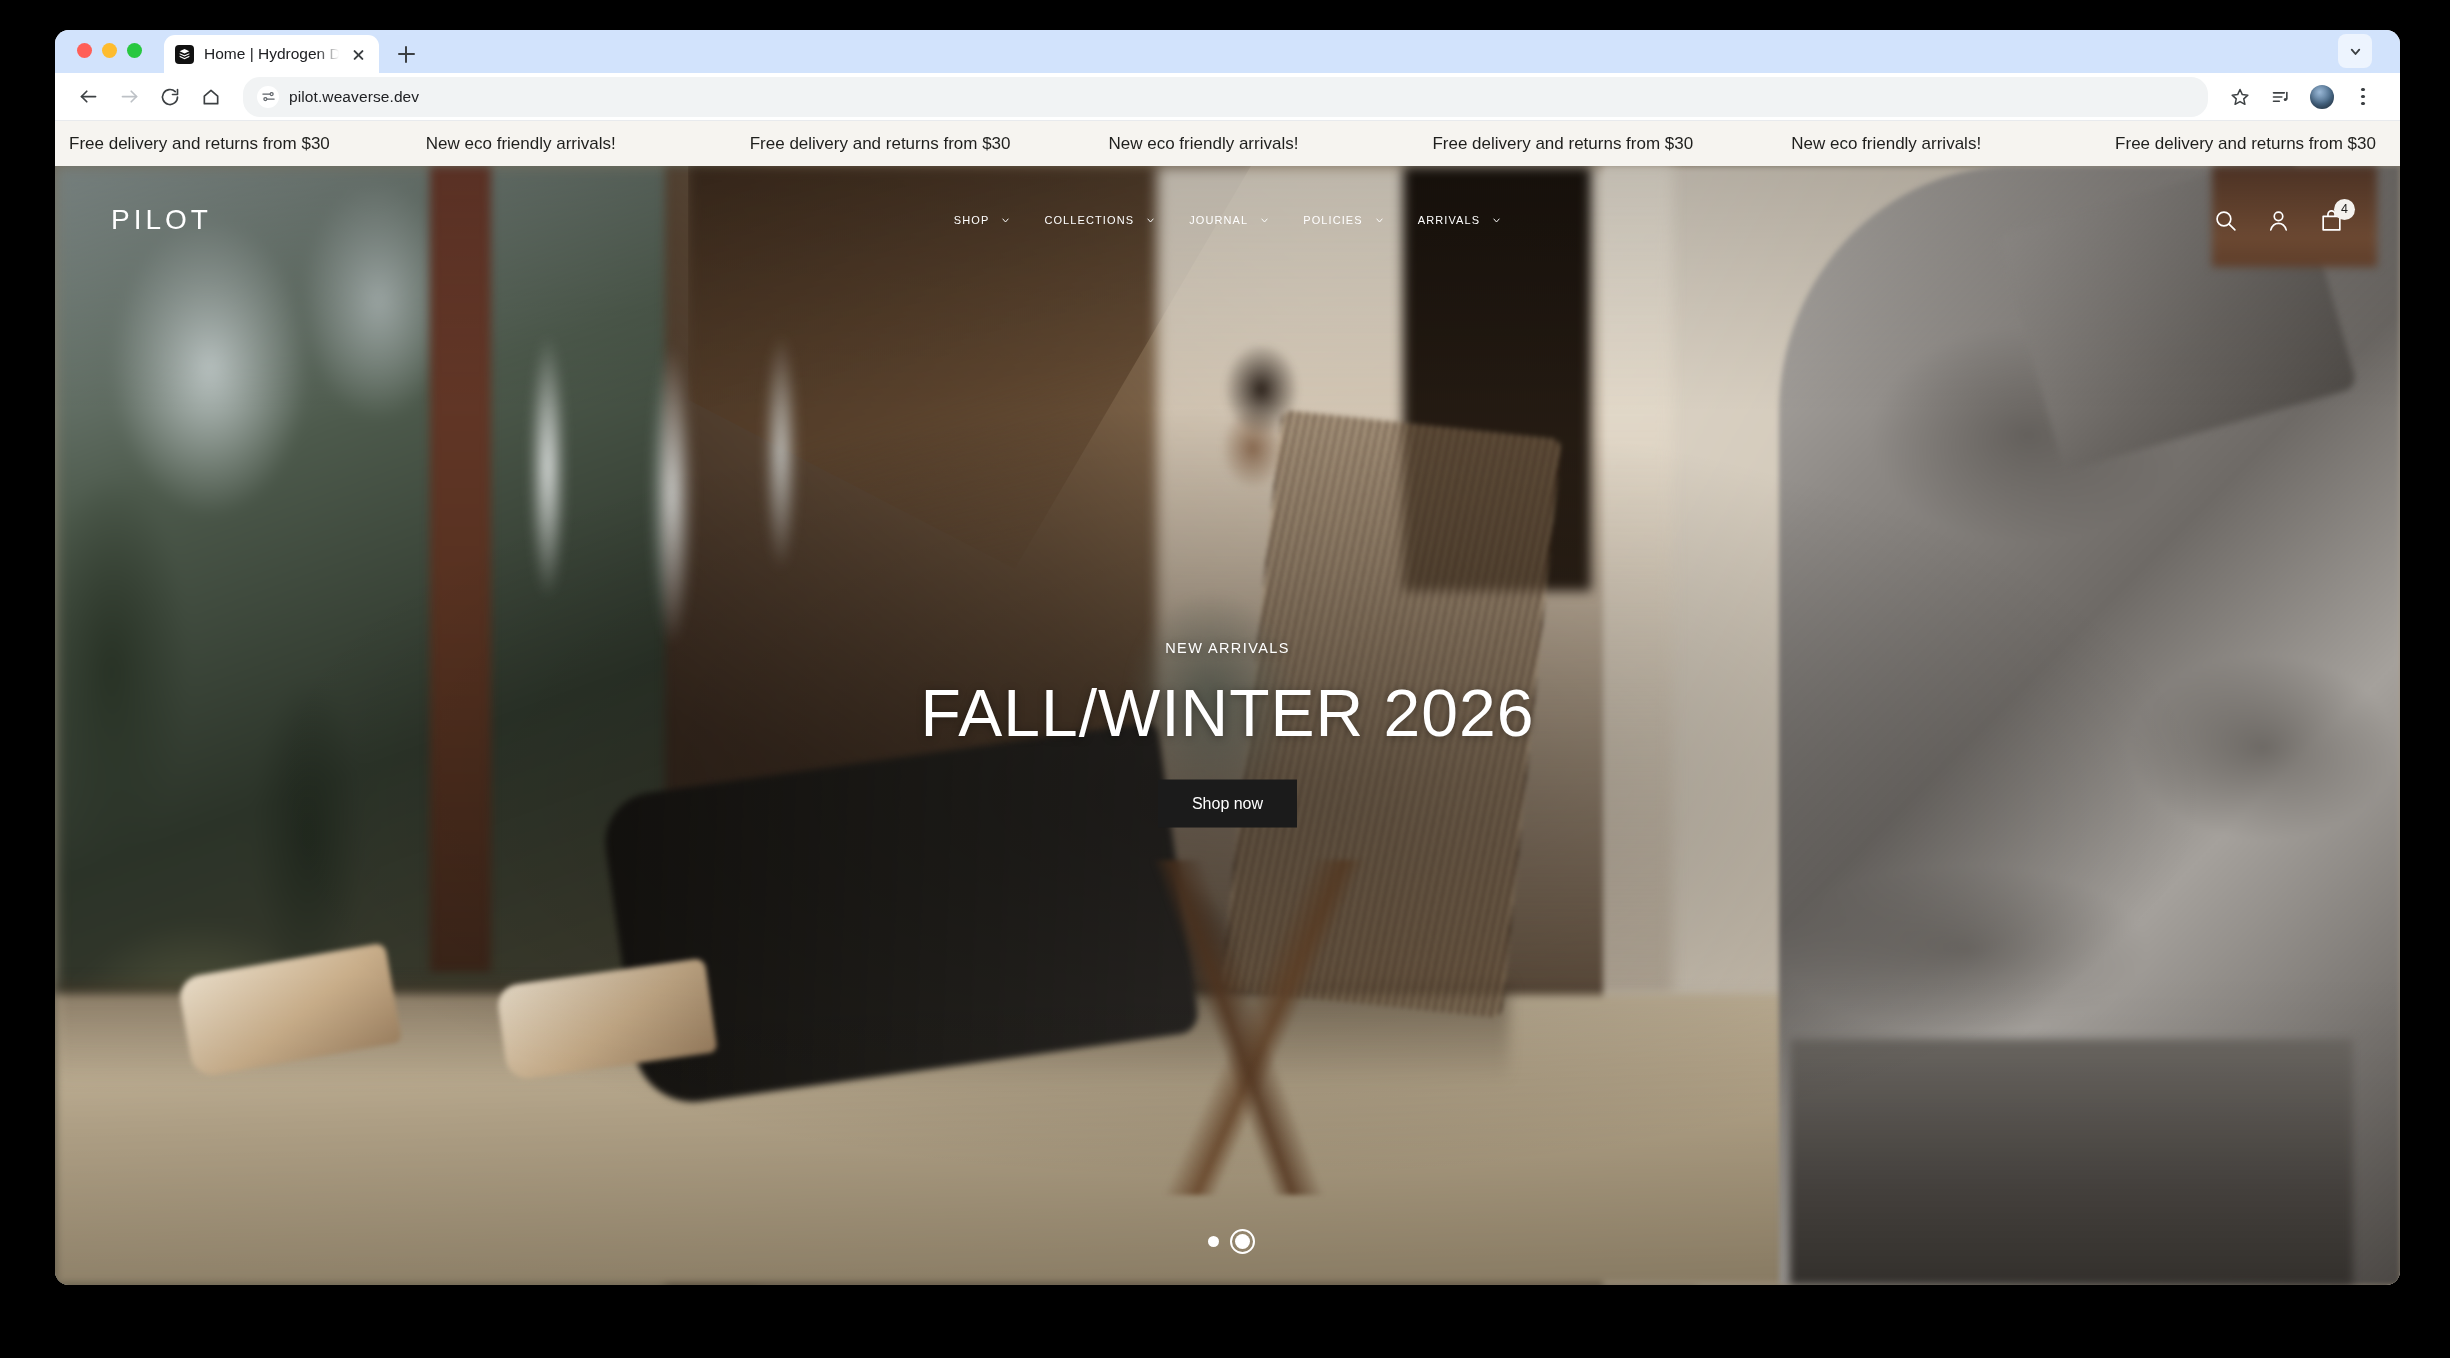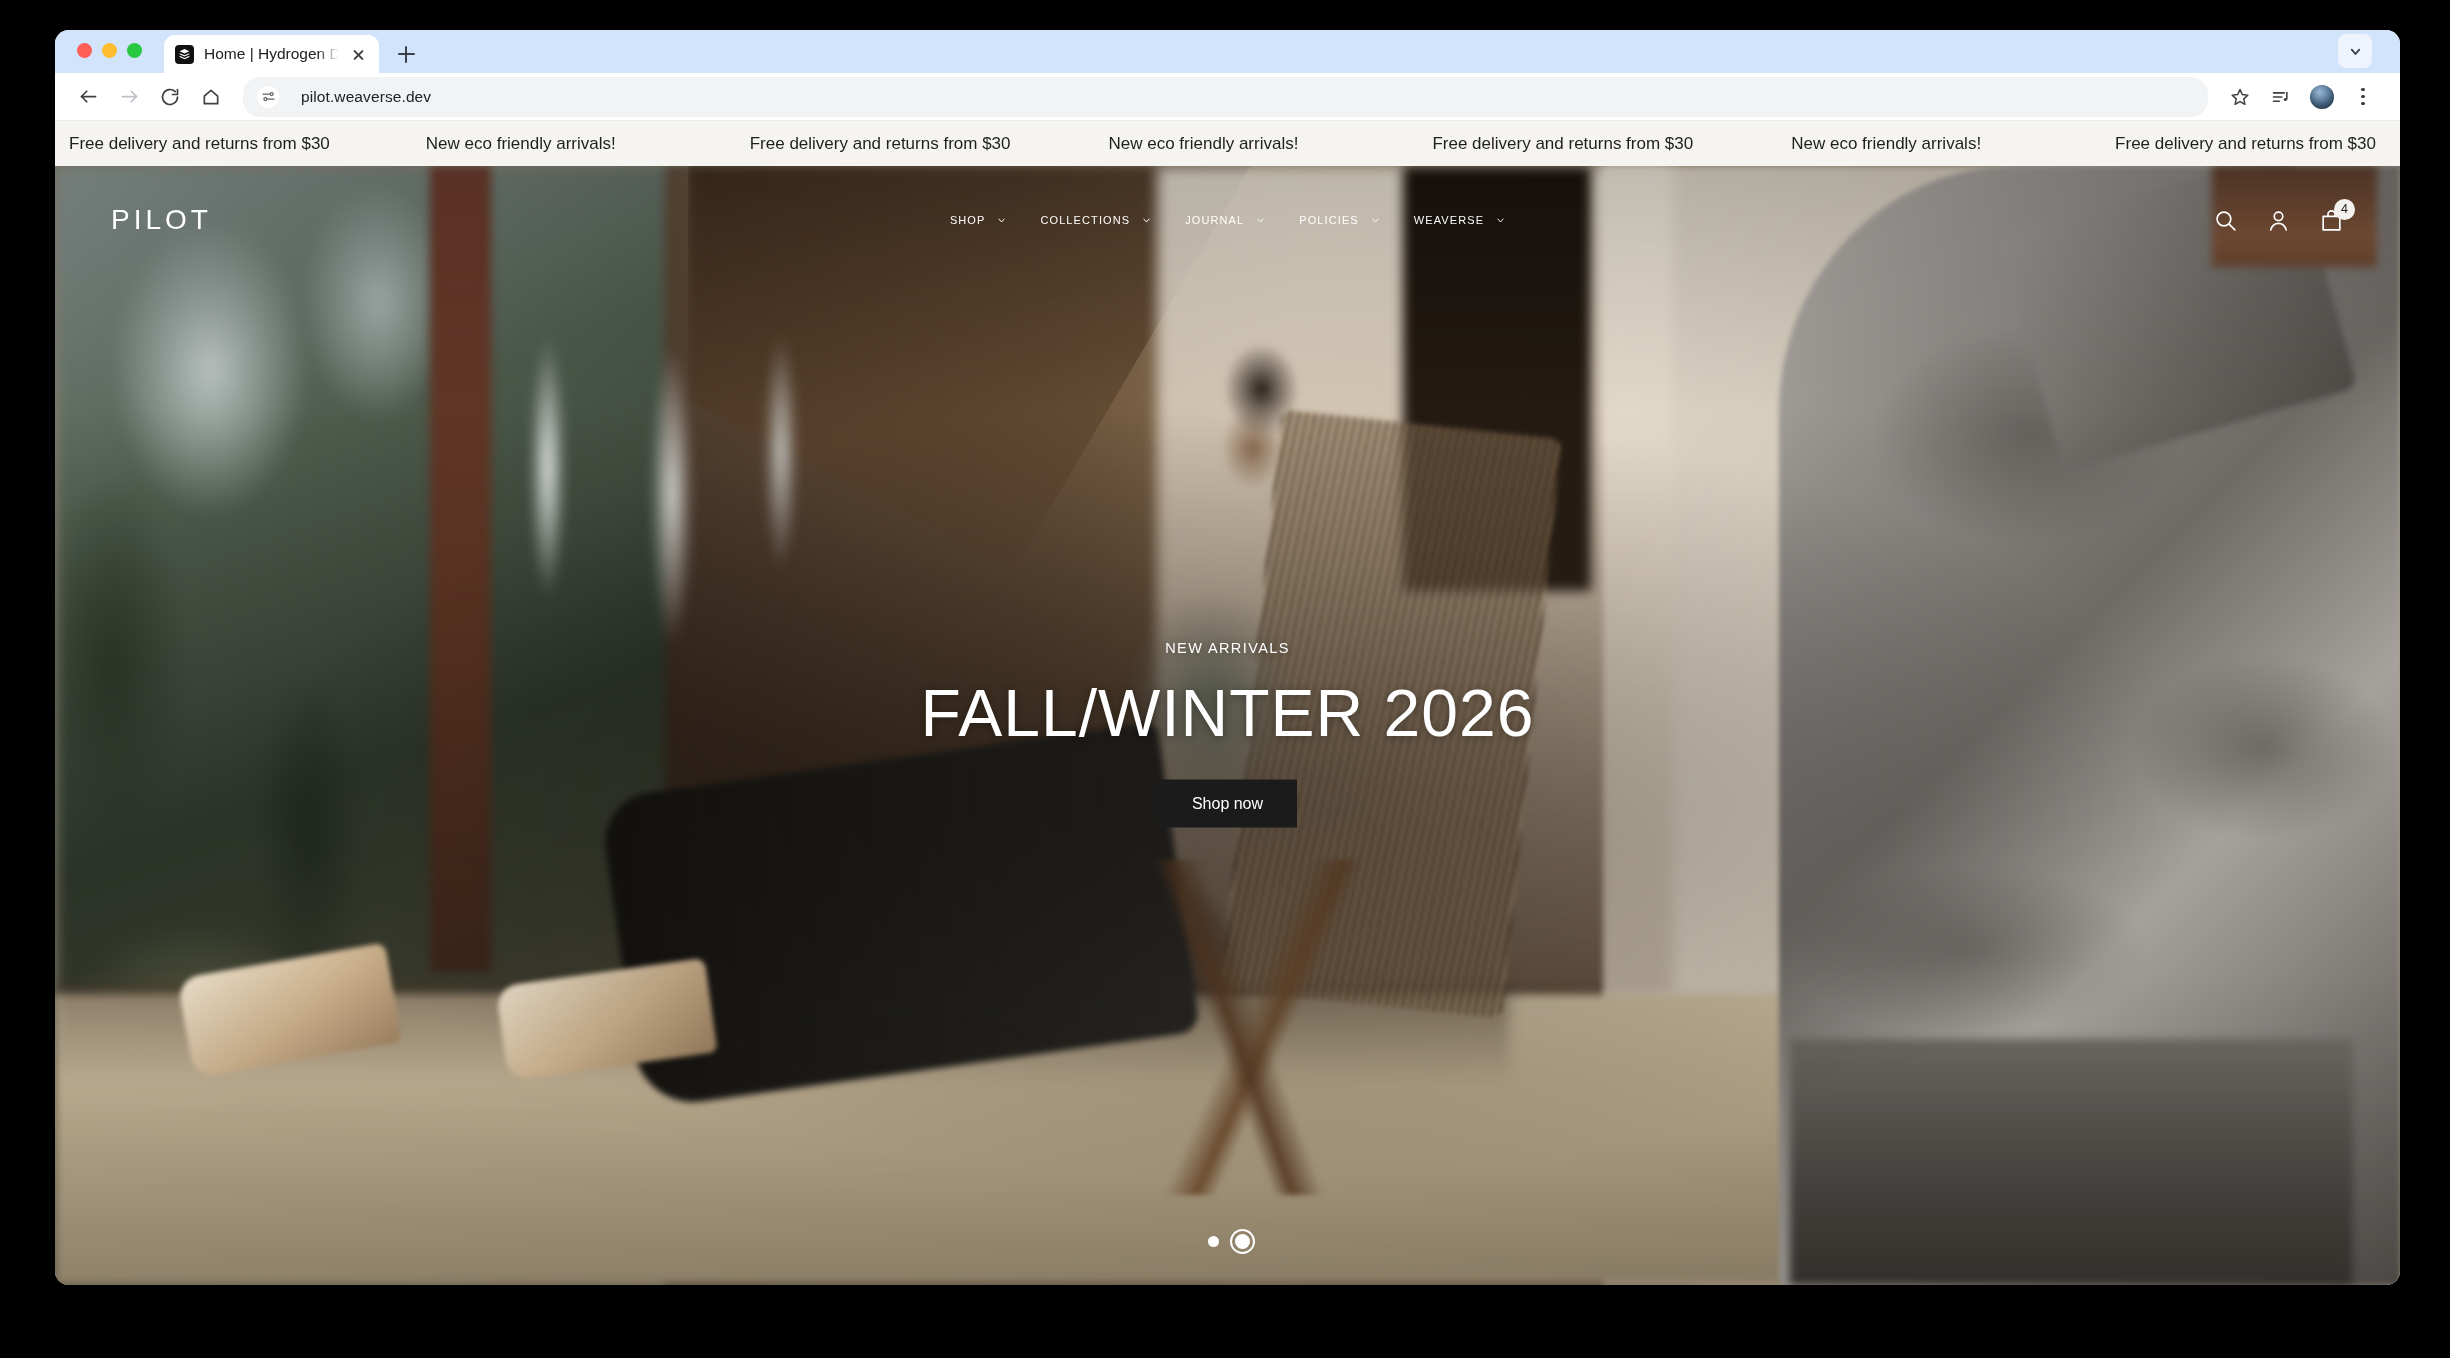--- a/index.html
+++ b/index.html
@@ -86,21 +86,21 @@
     padding:0 18px 0 14px; gap:3px;
     border-bottom:1px solid #e8eaed;
   }
   .tb-btn {
     width:38px; height:38px; border-radius:50%;
     display:flex; align-items:center; justify-content:center; flex:none;
   }
   #omnibox {
     flex:1; height:40px; margin:0 10px;
     background:#f1f3f4; border-radius:17px;
-    display:flex; align-items:center; gap:22px;
+    display:flex; align-items:center; gap:10px;
     padding:0 14px;
   }
   #site-info-icon {
     width:22px; height:22px; border-radius:50%;
     background:#fff;
     display:flex; align-items:center; justify-content:center; flex:none;
   }
   #url-text {
     font-size:15.5px; color:#202124; letter-spacing:.1px;
   }
@@ -509,21 +509,21 @@
                 <polyline points="5 8 12 16 19 8"></polyline>
               </svg>
           </div>
           <div class="nav-item">
             <span>POLICIES</span>
             <svg class="chev" viewBox="0 0 24 24" fill="none" stroke="#fff" stroke-width="2.6" stroke-linecap="round" stroke-linejoin="round">
                 <polyline points="5 8 12 16 19 8"></polyline>
               </svg>
           </div>
           <div class="nav-item">
-            <span>WEAVERSE</span>
+            <span>ARRIVALS</span>
             <svg class="chev" viewBox="0 0 24 24" fill="none" stroke="#fff" stroke-width="2.6" stroke-linecap="round" stroke-linejoin="round">
                 <polyline points="5 8 12 16 19 8"></polyline>
               </svg>
           </div>
         </nav>
 
         <div id="header-actions">
           <span class="hdr-icon">
             <svg width="25" height="25" viewBox="0 0 24 24" fill="none" stroke="#fff" stroke-width="1.6" stroke-linecap="round">
               <circle cx="10.5" cy="10.5" r="6.6"></circle>

